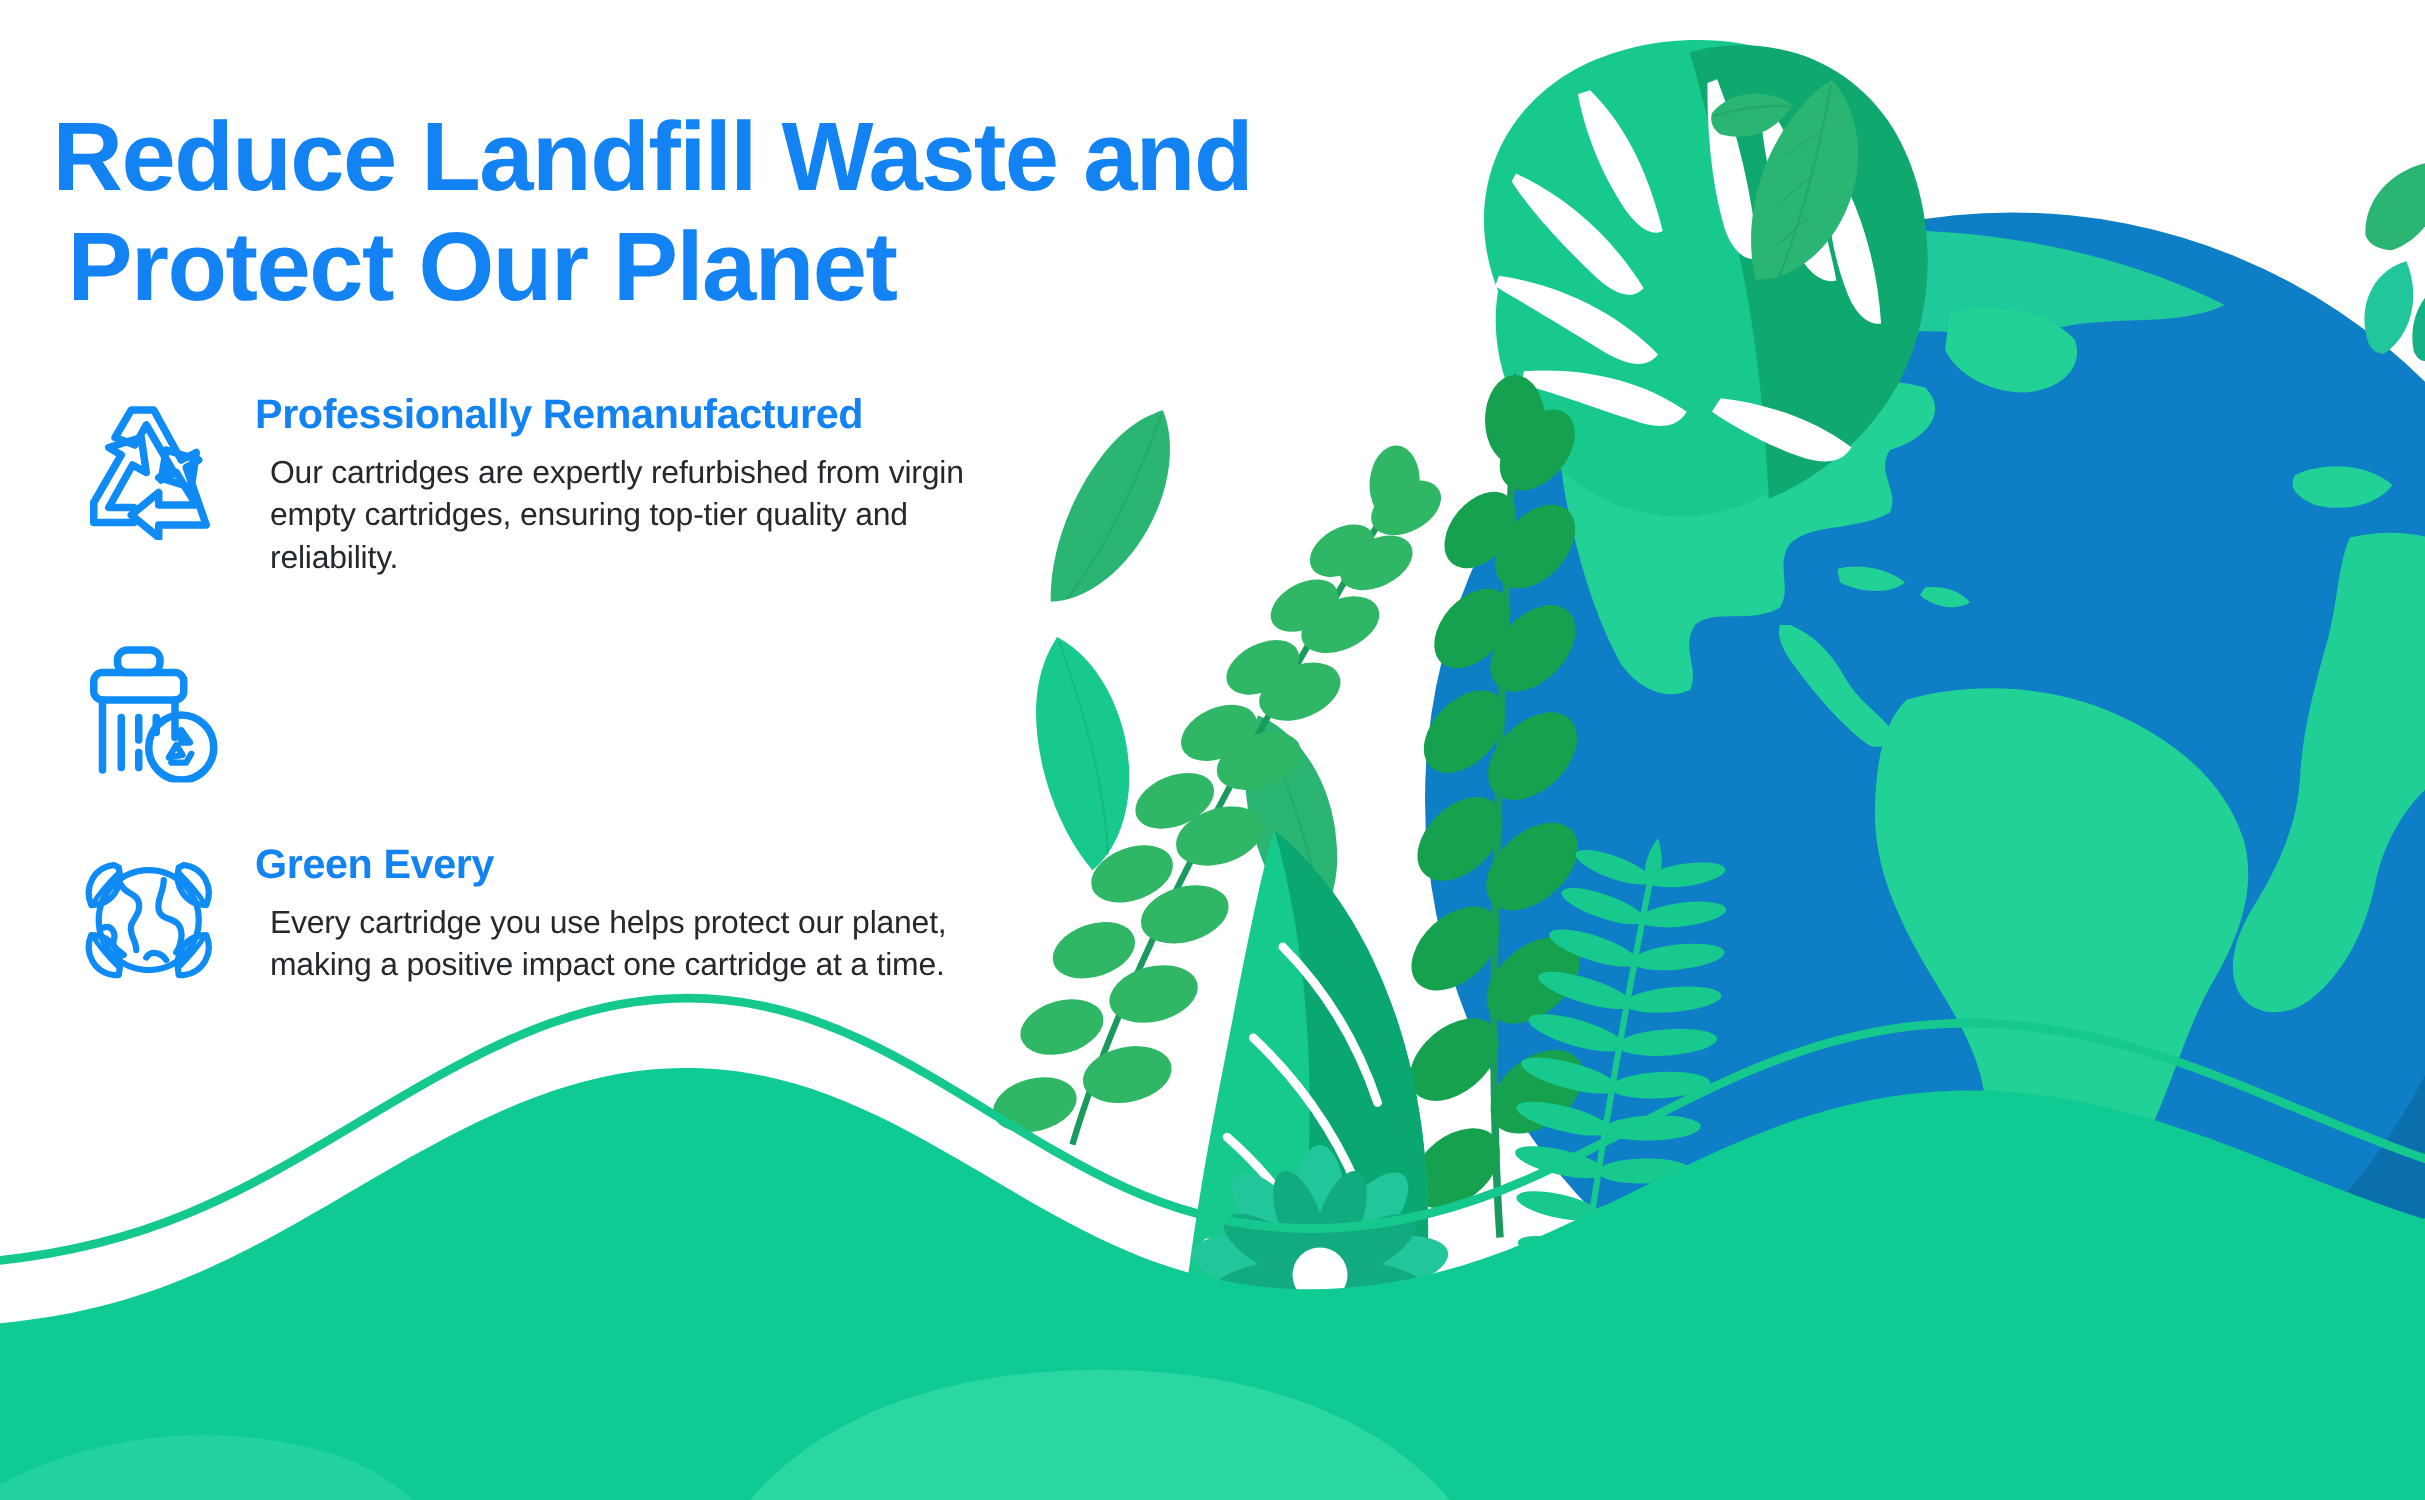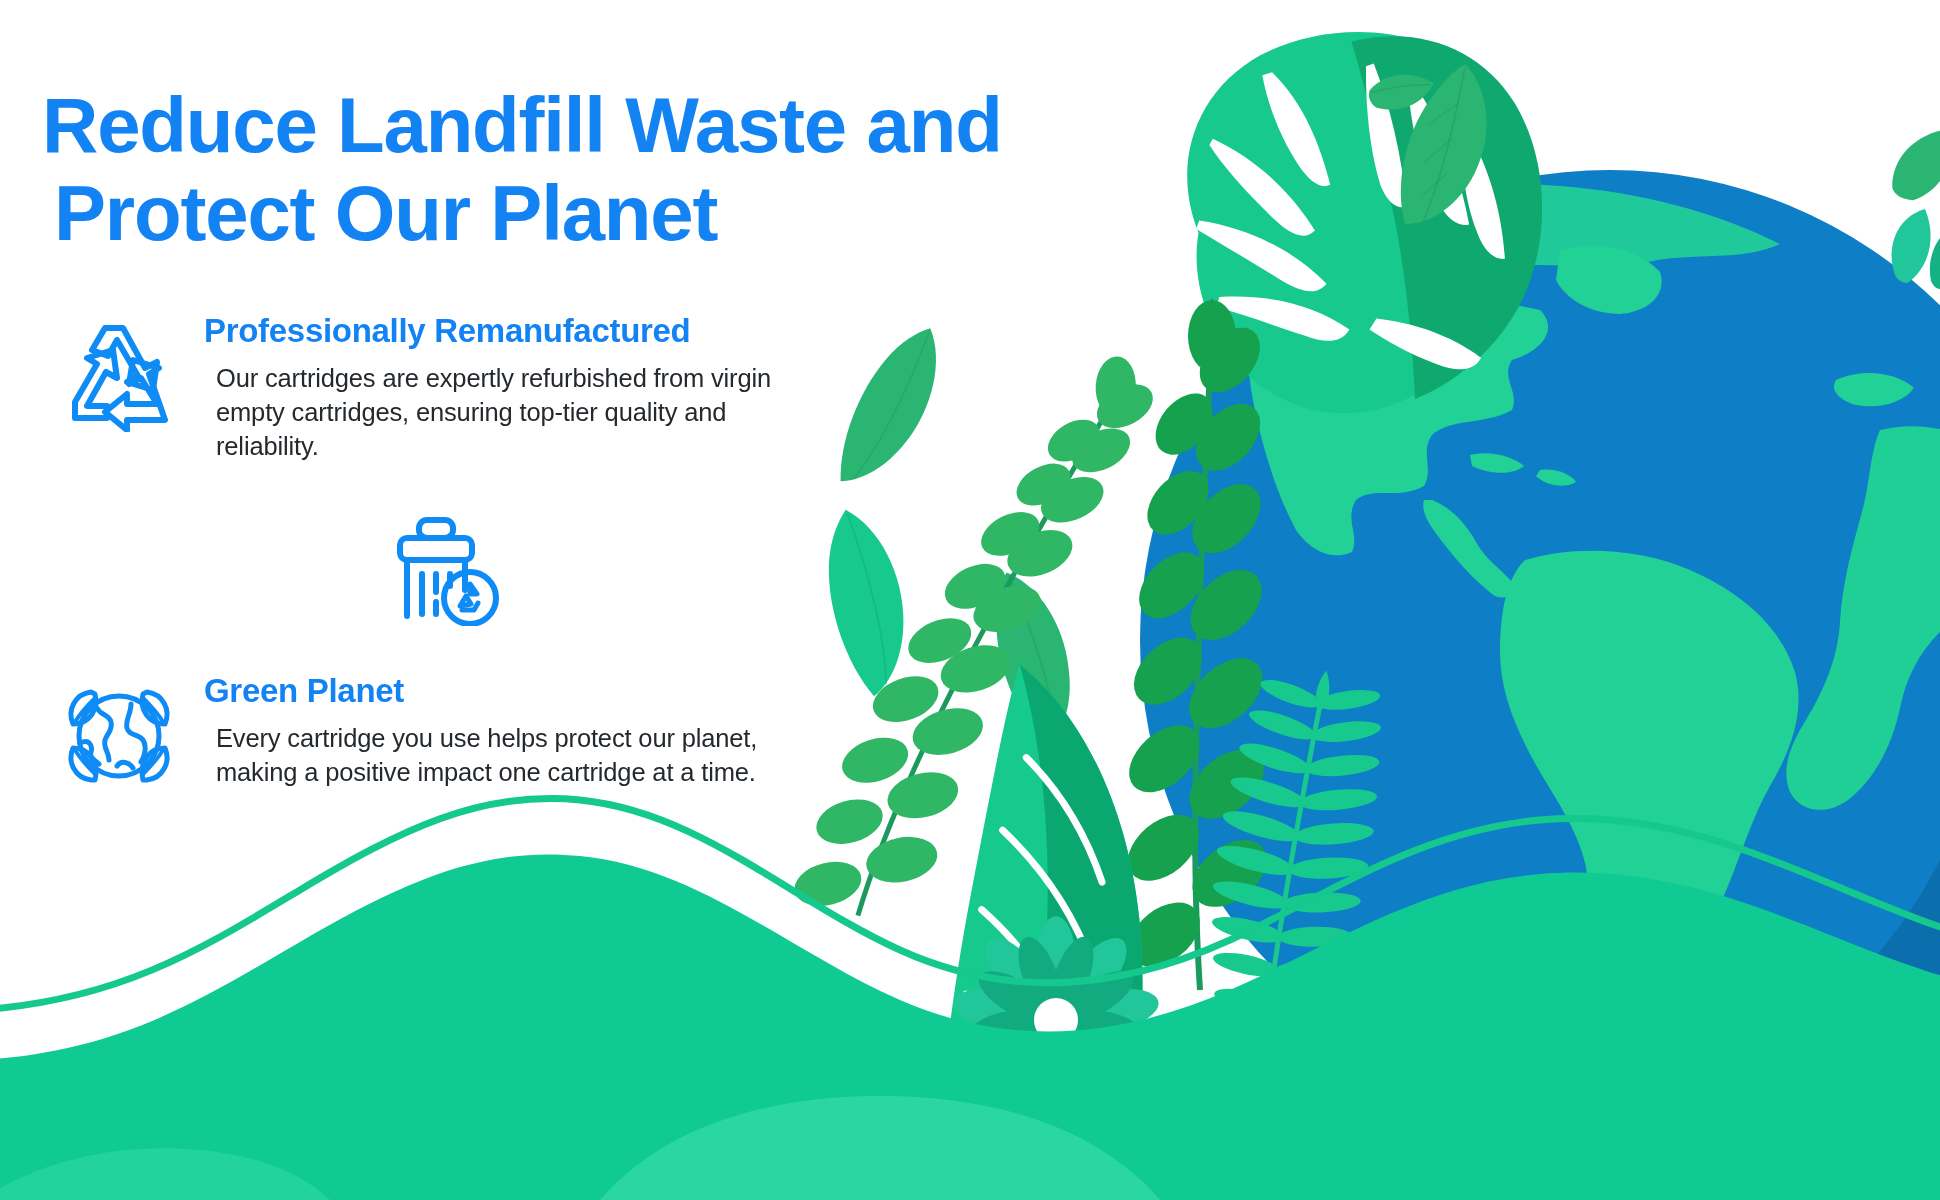--- a/index.html
+++ b/index.html
@@ -18,21 +18,21 @@
   .content{position:absolute;left:0;top:0;width:1060px;height:968px;z-index:40;}
 
   .headline{
     position:absolute;left:42px;top:30px;width:1340px;
     font-size:78px;line-height:1.12;font-weight:700;
     color:#1383f4;letter-spacing:-1.2px;
   }
   .headline .l2{display:block;margin-left:12px;}
 
   .features{position:absolute;left:44px;top:312px;width:800px;}
-  .feature{position:relative;display:flex;align-items:flex-start;margin-bottom:30px;justify-content:center;}
+  .feature{position:relative;display:flex;align-items:flex-start;margin-bottom:30px;}
   .feature .ficon{flex:0 0 150px;width:150px;height:128px;display:flex;align-items:flex-start;justify-content:center;padding-top:8px;}
   .feature .fbody{flex:1 1 auto;padding-left:10px;}
   .ftitle{
     font-size:33px;font-weight:700;color:#1383f4;margin:0 0 6px 0;
     letter-spacing:-0.3px;line-height:1.15;
   }
   .ftext{
     font-size:25.5px;line-height:1.33;color:#24292e;margin:12px;max-width:600px;
     letter-spacing:-0.15px;
   }
@@ -492,21 +492,21 @@
             <path d="M14 42 C20 32 28 24 34 18" stroke-width="4"></path>
             <path d="M86 12 C102 14 110 30 104 44 C88 44 78 30 82 14 Z"></path>
             <path d="M102 42 C96 32 88 24 82 18" stroke-width="4"></path>
             <path d="M30 100 C14 98 6 82 12 68 C28 68 38 82 34 100 Z"></path>
             <path d="M14 70 C20 80 28 88 34 94" stroke-width="4"></path>
             <path d="M86 100 C102 98 110 82 104 68 C88 68 78 82 82 100 Z"></path>
             <path d="M102 70 C96 80 88 88 82 94" stroke-width="4"></path>
           </svg>
         </div>
         <div class="fbody">
-          <h2 class="ftitle">Green Planet</h2>
+          <h2 class="ftitle">Green Every</h2>
           <p class="ftext">Every cartridge you use helps protect our planet, making a positive impact one cartridge at a time.</p>
         </div>
       </div>
 
     </div>
   </div>
 
 </div>
 
 </body></html>

